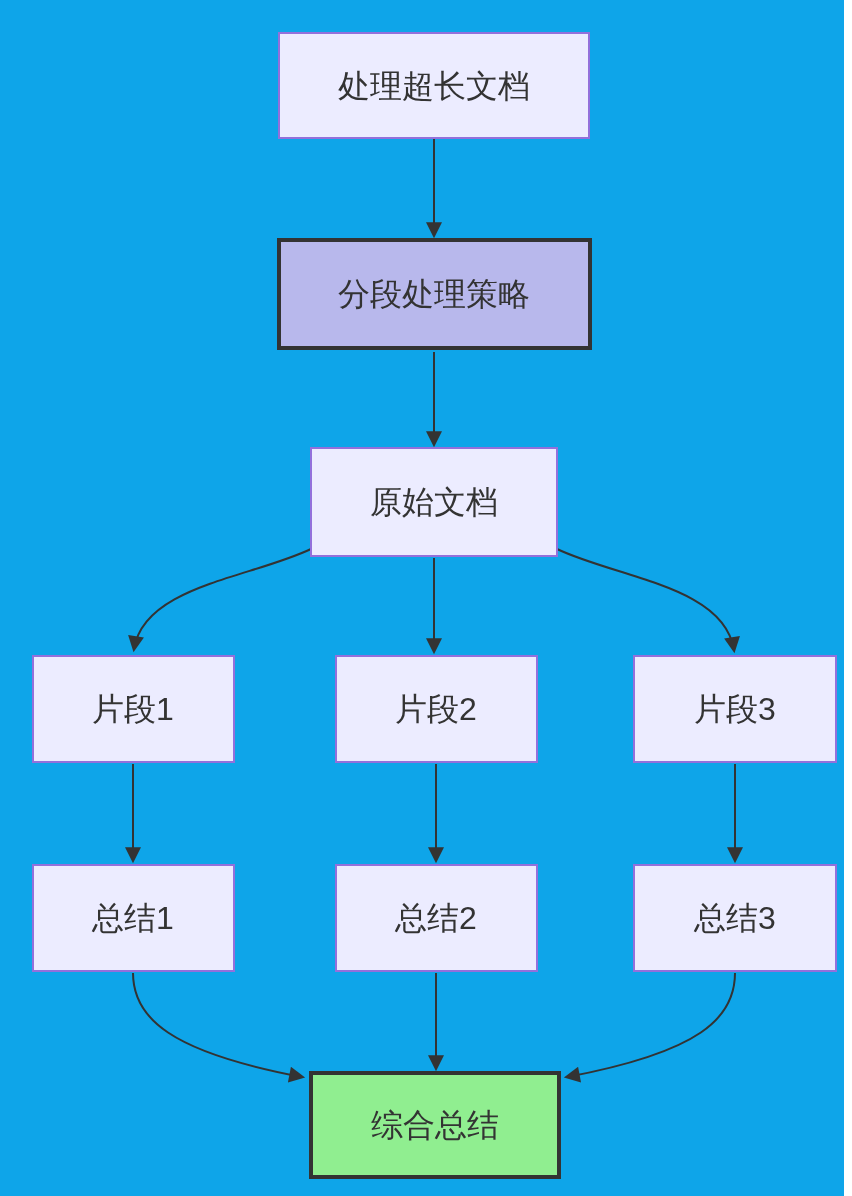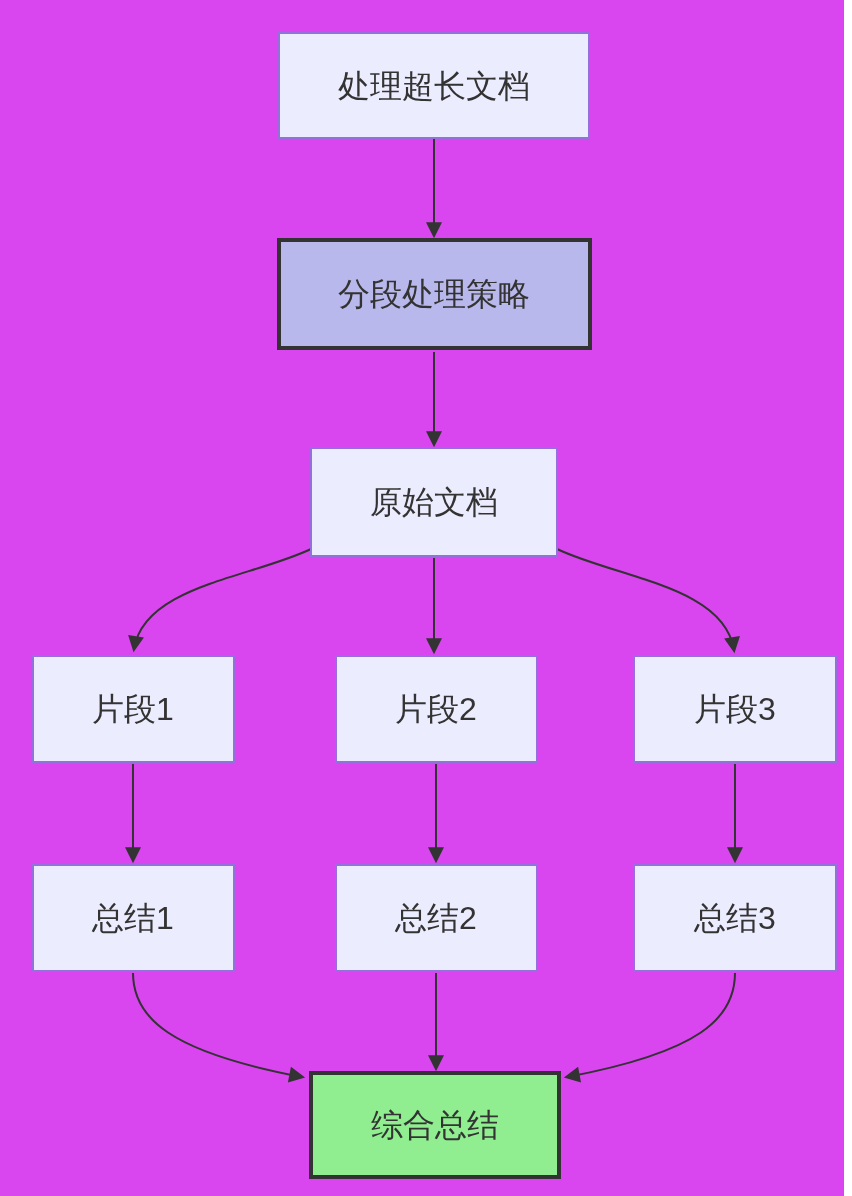--- a/index.html
+++ b/index.html
@@ -1,17 +1,17 @@
 <!DOCTYPE html>
 <html><head>
 <meta charset="utf-8">
 <style>
   html,body{margin:0;padding:0;background:#ffffff;}
   body{width:852px;height:1196px;overflow:hidden;}
-  .canvas{position:relative;width:844px;height:1196px;background:#d946ef;}
+  .canvas{position:relative;width:844px;height:1196px;background:#0ea5e9;}
   svg{display:block;}
   .node-rect{stroke-width:2px;}
   .node-rect.thick{stroke-width:4px;}
   .node-label{
     font-family:"Liberation Sans","DejaVu Sans",sans-serif;
     font-size:32px;
     font-weight:400;
     text-anchor:middle;
     dominant-baseline:central;
   }

